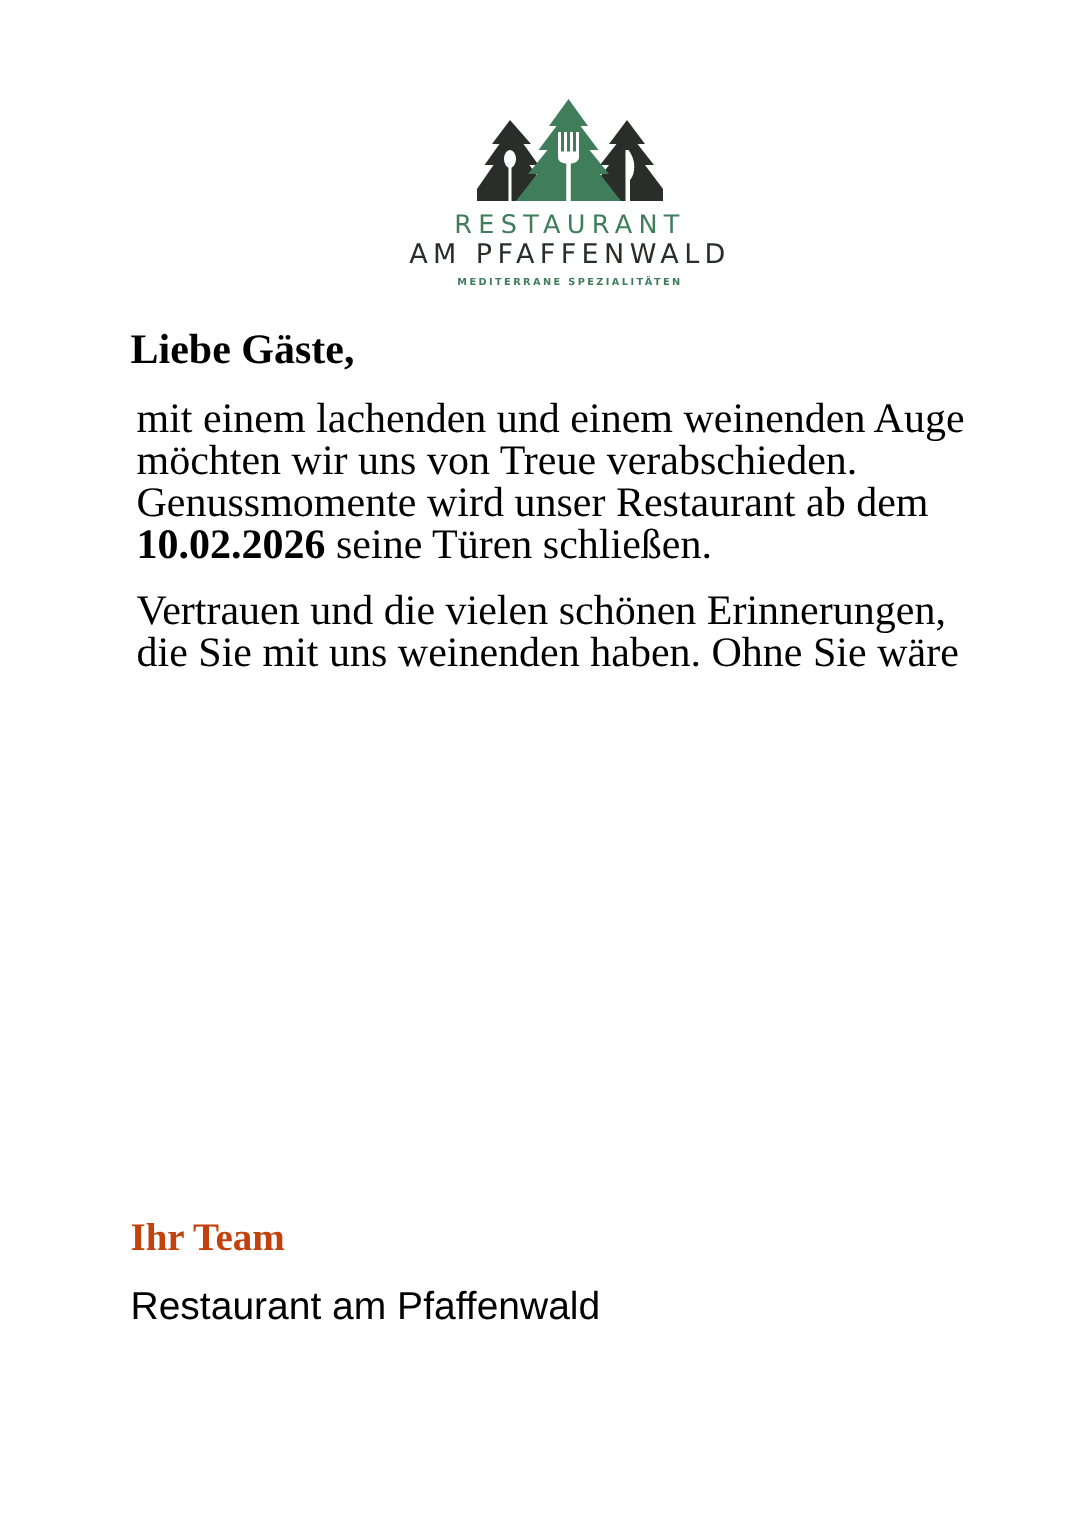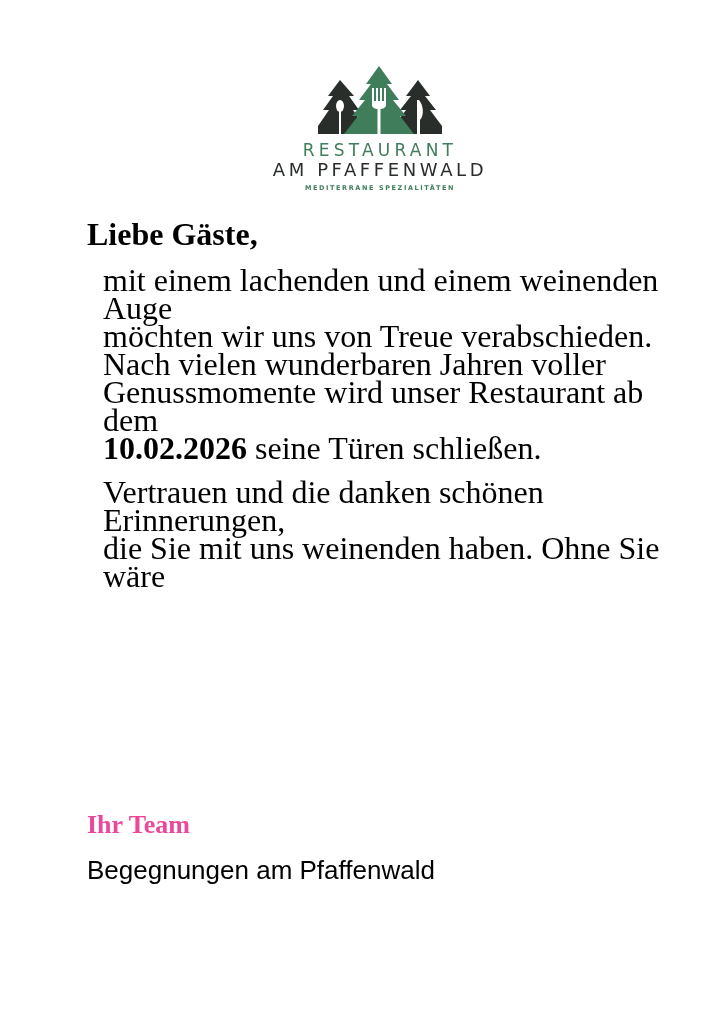--- a/index.html
+++ b/index.html
@@ -3,26 +3,26 @@
 <meta charset="utf-8">
 <style>
   html, body { margin: 0; padding: 0; background: #ffffff; }
   body { width: 725px; height: 1024px; position: relative; overflow: hidden; }
   .logo { position: absolute; left: 0; top: 12px; width: 725px; height: 190px; }
   .logo svg { position: absolute; left: 316px; top: 52px; }
   .logo-line { position: absolute; left: 0; width: 760px; text-align: center; font-family: "DejaVu Sans", sans-serif; }
   .logo-name1 { top: 128px; font-size: 17px; letter-spacing: 4.2px; color: #3f7d5b; font-weight: 500; }
   .logo-name2 { top: 147px; font-size: 18px; letter-spacing: 3.6px; color: #2a2e2b; font-weight: 500; }
   .logo-tag { top: 172px; font-size: 6.5px; letter-spacing: 1.6px; color: #3f7d5b; font-weight: bold; }
-  .letter { position: absolute; left: 87px; top: 220px; width: 600px; font-family: "Liberation Serif", serif; color: #000; font-size: 32px; line-height: 28px; }
+  .letter { position: absolute; left: 87px; top: 220px; width: 600px; font-family: "Liberation Serif", serif; color: #000; font-size: 28px; line-height: 28px; }
   .greet { font-weight: bold; margin: 0 0 18px 0; }
-  .para { margin: 0 0 16px 16px; }
+  .para { margin: 0 0 16px 4px; }
   .para span { display: block; }
   .b { font-weight: bold; }
-  .sign { position: absolute; left: 87px; top: 810px; font-family: "Liberation Serif", serif; font-size: 26px; font-weight: bold; color: #ec4899; }
+  .sign { position: absolute; left: 87px; top: 810px; font-family: "Liberation Serif", serif; font-size: 26px; font-weight: bold; color: #c2410c; }
   .signname { position: absolute; left: 87px; top: 855px; font-family: "Liberation Sans", sans-serif; font-size: 26px; color: #000; }
 </style>
 </head>
 <body>
 
 <div class="logo">
   <svg width="128" height="72" viewBox="0 0 128 72">
 
     <g>
       <polygon fill="#2a2e2b" points="24,16 12,32 17,32 7,46 13,46 2,62 2,70 48,70 48,62 37,46 43,46 33,32 38,32"></polygon>
@@ -47,24 +47,23 @@
   <div class="logo-line logo-name1">RESTAURANT</div>
   <div class="logo-line logo-name2">AM PFAFFENWALD</div>
   <div class="logo-line logo-tag">MEDITERRANE SPEZIALITÄTEN</div>
 </div>
 
 <div class="letter">
   <p class="greet">Liebe Gäste,</p>
   <p class="para">
     <span>mit einem lachenden und einem weinenden Auge</span>
     <span>möchten wir uns von Treue verabschieden.</span>
-    <span>Nach vielen wunderbaren Jahren voller</span>
     <span>Genussmomente wird unser Restaurant ab dem</span>
     <span><b class="b">10.02.2026</b><i style="font-style:normal"> seine Türen schließen.</i></span>
   </p>
   <p class="para">
-    <span>Vertrauen und die danken schönen Erinnerungen,</span>
+    <span>Vertrauen und die vielen schönen Erinnerungen,</span>
     <span>die Sie mit uns weinenden haben. Ohne Sie wäre</span>
   </p>
 </div>
 
 <div class="sign">Ihr Team</div>
-<div class="signname">Begegnungen am Pfaffenwald</div>
+<div class="signname">Restaurant am Pfaffenwald</div>
 
 </body></html>

